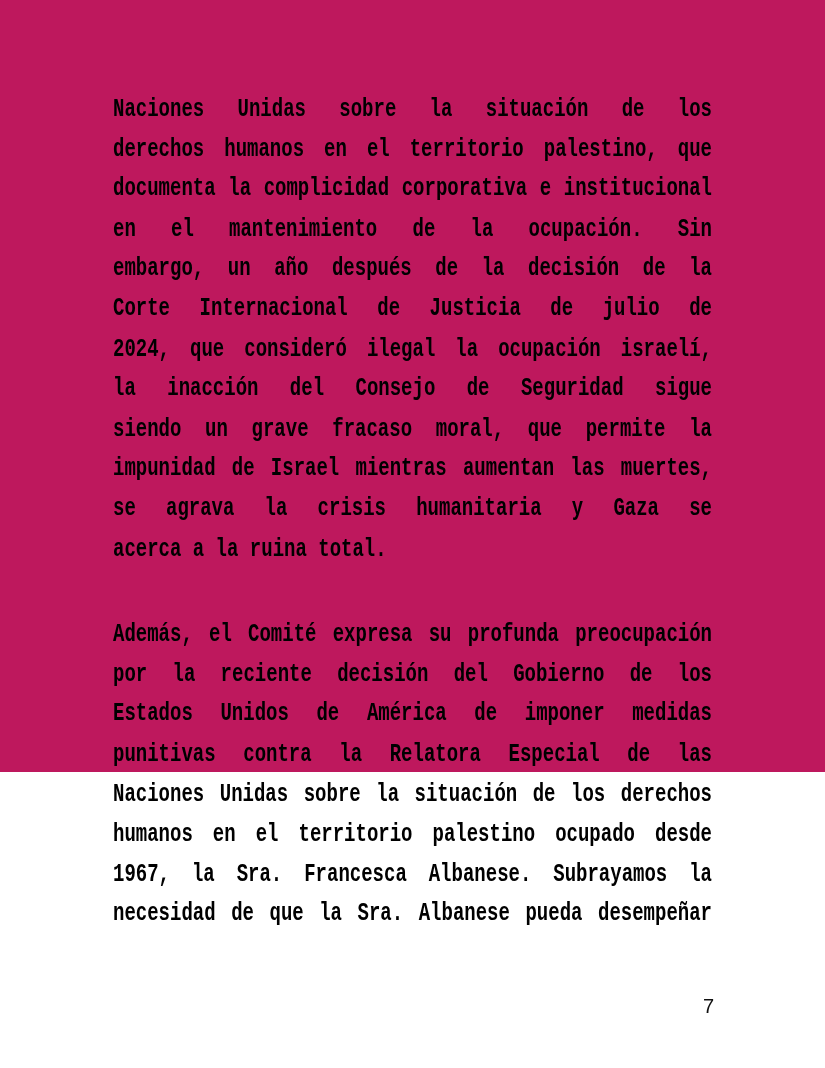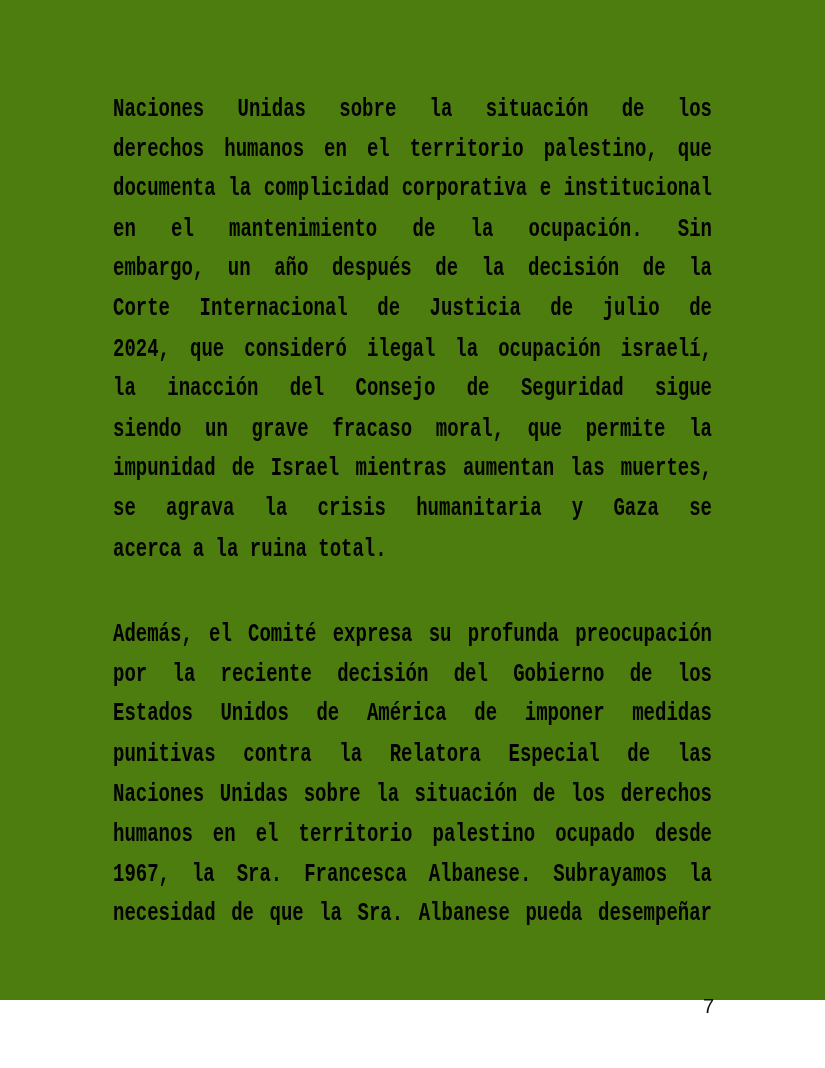--- a/index.html
+++ b/index.html
@@ -10,22 +10,22 @@
     width: 825px;
     height: 1068px;
     position: relative;
     overflow: hidden;
     font-family: "Liberation Mono", "DejaVu Sans Mono", monospace;
   }
   .page {
     position: absolute;
     left: 0; top: 0;
     width: 825px;
-    height: 1000px;
-    background: #4d7c0f;
+    height: 772px;
+    background: #be185d;
   }
   .text-block {
     position: absolute;
     left: 113px;
     top: 90px;
     width: 599px;
     transform: scaleY(1.35);
     transform-origin: 0 0;
     font-family: "Liberation Mono", "DejaVu Sans Mono", monospace;
     font-weight: bold;

